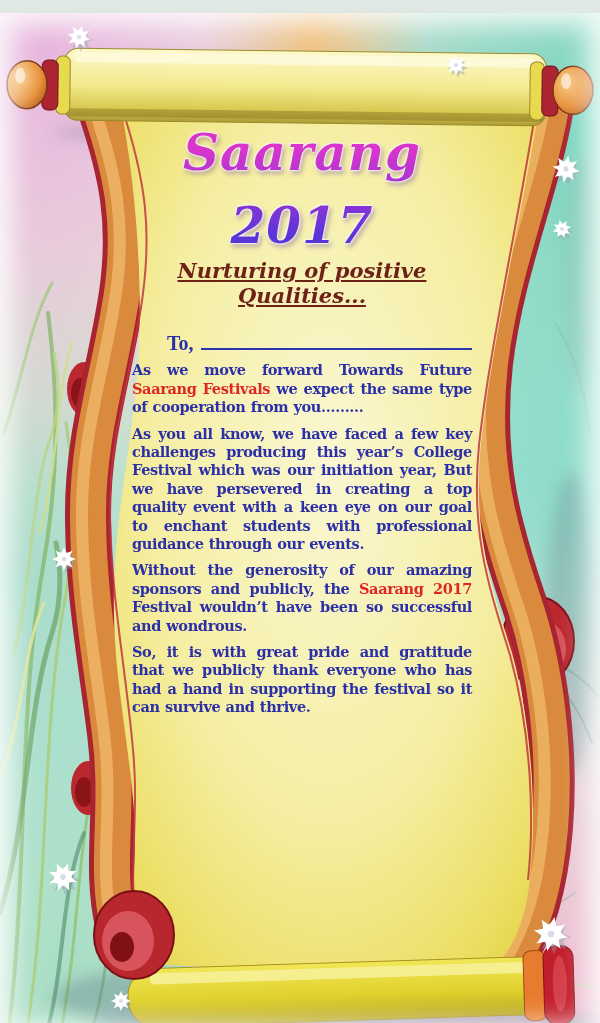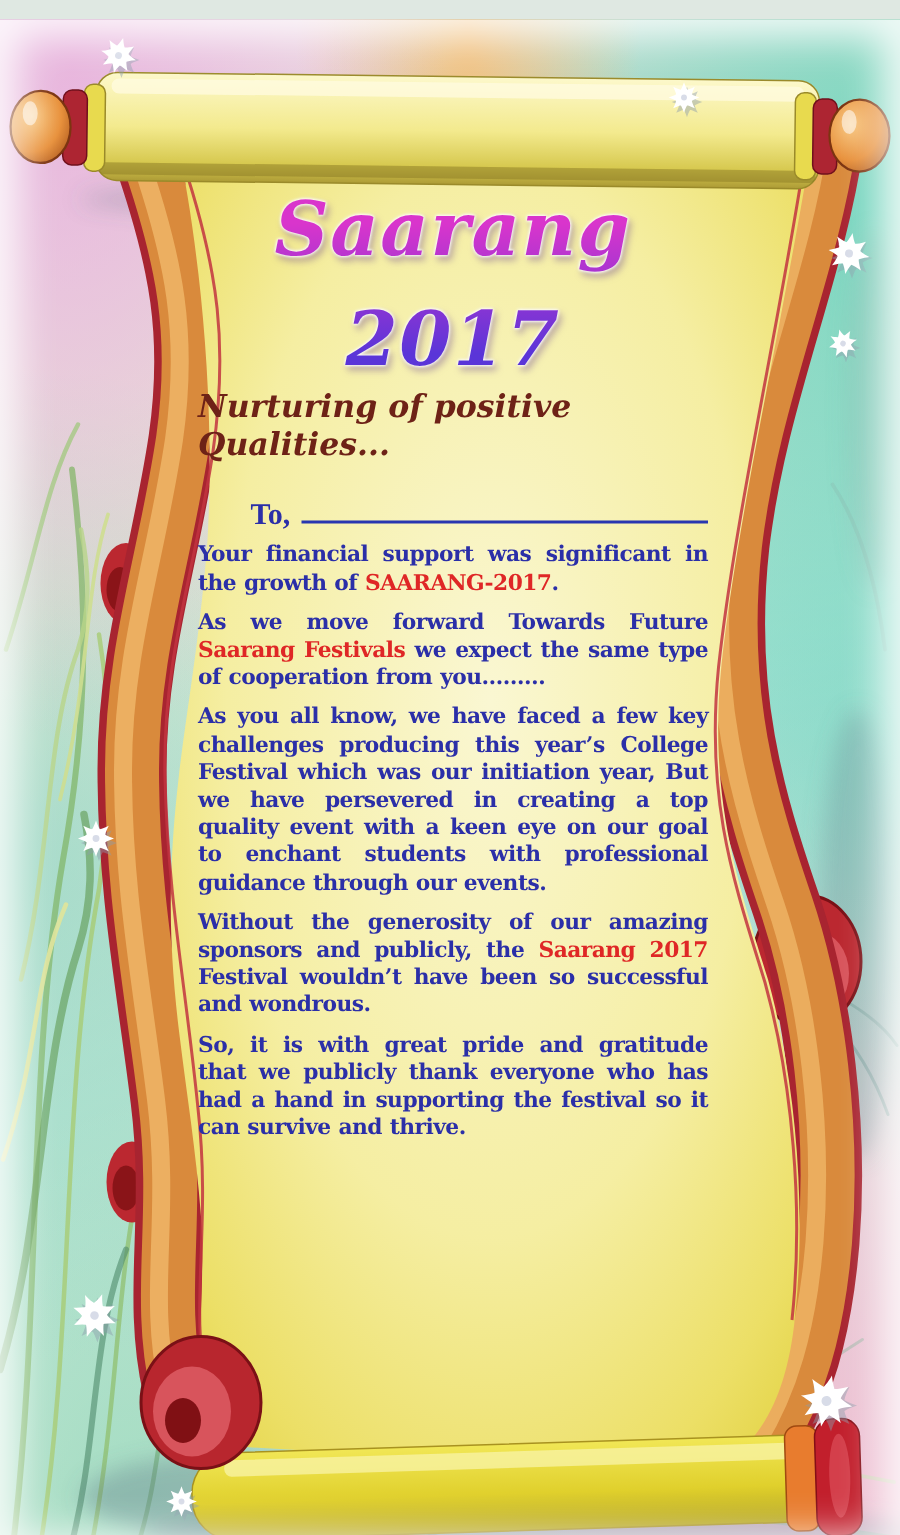--- a/index.html
+++ b/index.html
@@ -23,22 +23,22 @@
   .content{position:absolute;left:132px;top:104px;width:340px;z-index:10;}
   .title{
     margin:0;text-align:center;
     font:italic bold 50px/1.45 "DejaVu Serif", serif;
     letter-spacing:1px;
     background:linear-gradient(180deg,var(--title-top) 22%,var(--title-bottom) 82%);
     -webkit-background-clip:text;background-clip:text;
     color:var(--title-bottom);-webkit-text-fill-color:transparent;
     filter:drop-shadow(0 0 1px #fff) drop-shadow(0 0 1px #fff) drop-shadow(2px 3px 2px rgba(90,50,140,.35));
   }
-  .subtitle{margin:-4px 0 0;color:var(--maroon);
-    font:italic bold 21px/1.2 "DejaVu Serif", serif;}
+  .subtitle{margin:-4px 0 0;text-align:center;color:var(--maroon);
+    font:italic bold 21px/1.2 "DejaVu Serif", serif;text-decoration:underline;}
   .to-row{display:flex;align-items:baseline;margin-top:25px;color:var(--blue);
     font:bold 20px/1 "Liberation Serif", serif;padding-left:35px;}
   .to-blank{flex:1;margin-left:7px;border-bottom:2px solid var(--underline);height:14px;}
   .salutation{margin-top:26px;color:var(--red);font:bold 17px/1.2 "DejaVu Serif", serif;
     letter-spacing:-.2px;}
   .body p{margin:8px 0 0;color:var(--blue);text-align:justify;
     font:bold 14.5px/1.27 "DejaVu Serif", serif;letter-spacing:-.35px;word-spacing:.5px;}
   .body .run-red{color:var(--red);}
 </style>
 </head>
@@ -191,21 +191,20 @@
     <h1 class="title">Saarang 2017</h1>
     <div class="subtitle">Nurturing of positive Qualities...</div>
 
     <div class="to-row">
       <span>To,</span>
       <span class="to-blank"></span>
     </div>
 
 
     <div class="body" id="letter-body">
-        <p><span class="run-blue">Your financial support was significant in the growth of </span><span class="run-red">SAARANG-2017</span><span class="run-blue">.</span></p>
         <p><span class="run-blue">As we move forward Towards Future </span><span class="run-red">Saarang Festivals</span><span class="run-blue"> we expect the same type of cooperation from you………</span></p>
         <p><span class="run-blue">As you all know, we have faced a few key challenges producing this year’s College Festival which was our initiation year, But we have persevered in creating a top quality event with a keen eye on our goal to enchant students with professional guidance through our events.</span></p>
         <p><span class="run-blue">Without the generosity of our amazing  sponsors and publicly, the </span><span class="run-red">Saarang 2017</span><span class="run-blue"> Festival wouldn’t have been so successful and wondrous.</span></p>
         <p><span class="run-blue">So, it is with great pride and gratitude that we publicly thank everyone who has had a hand in supporting the festival so it can survive and thrive.</span></p>
       </div>
 
   </div>
 
   <div class="vignette"></div>
 </div>

